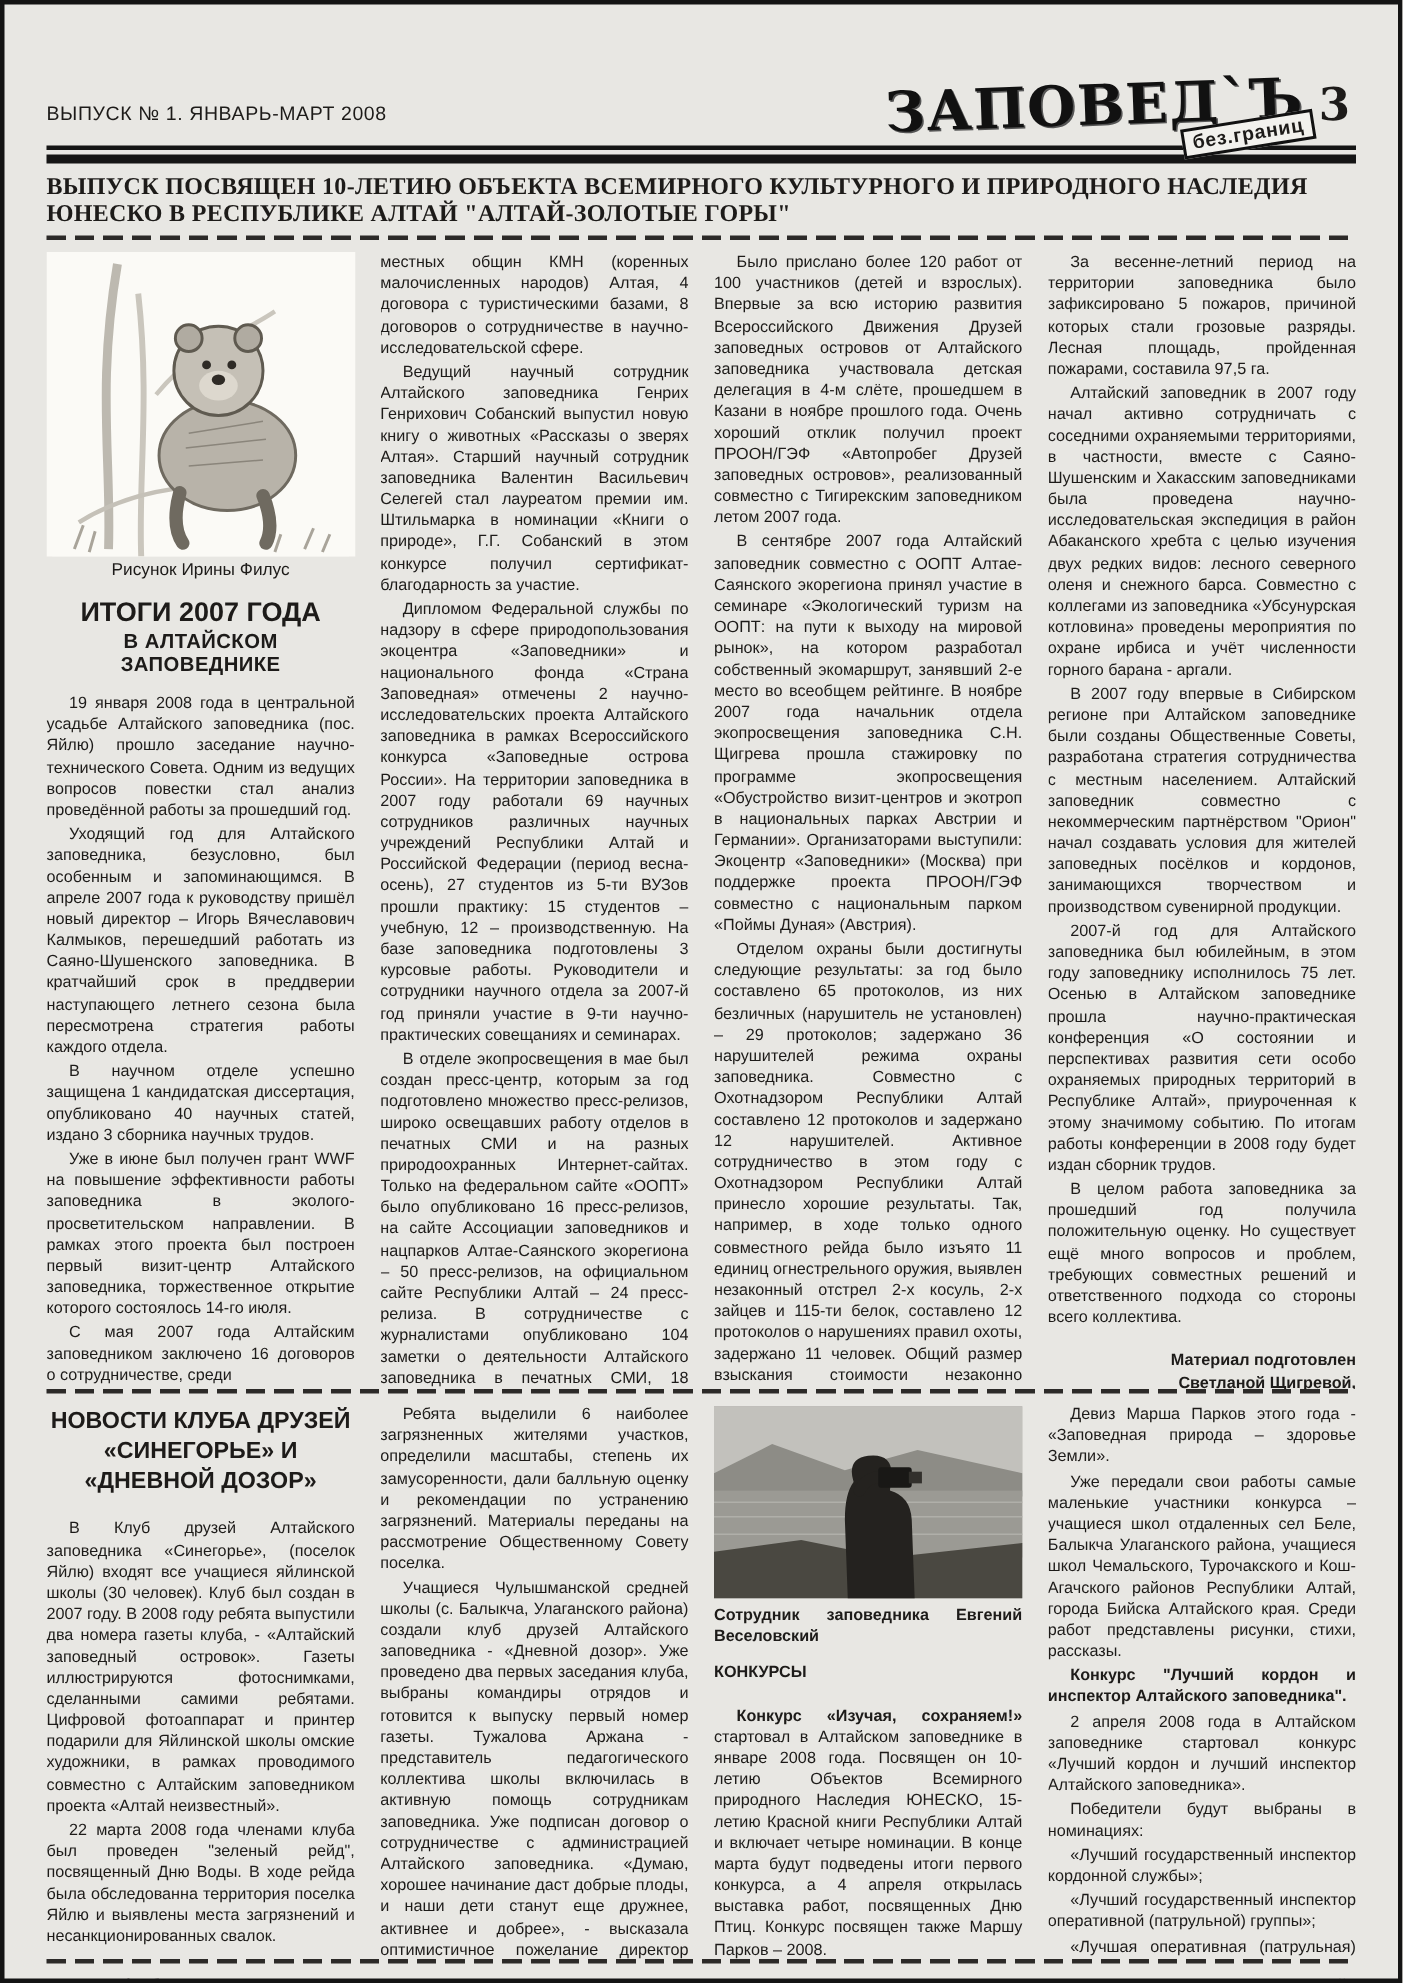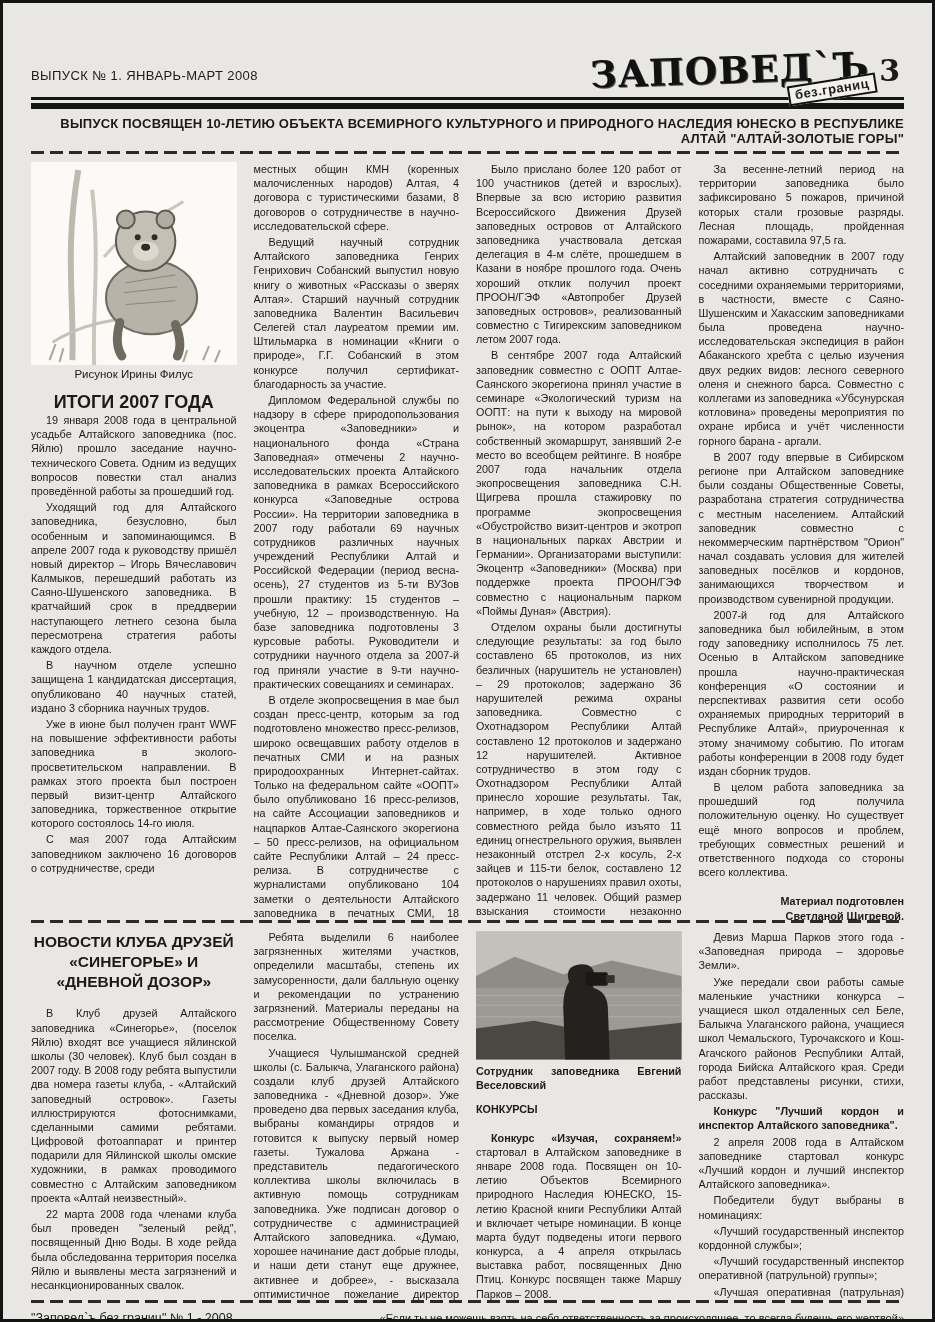--- a/index.html
+++ b/index.html
@@ -25,21 +25,21 @@
   }
   .masthead-sub {
     position:absolute; right:-6px; bottom:-16px;
     border:2px solid #111; background:#f2f1ed;
     font-weight:bold; font-size:13px; padding:0 5px 1px 5px;
     transform:rotate(-7deg); letter-spacing:.5px;
   }
   .page-number { font-family:"DejaVu Serif", serif; font-weight:bold; font-size:30px; line-height:1; padding-top:2px; }
   .rule-thin  { border-top:3px solid #151515; margin-top:10px; }
   .rule-thick { border-top:6px solid #151515; margin-top:3px; }
-  .banner { text-align:right; font-weight:bold; font-size:13px; letter-spacing:.2px; padding:7px 0 5px 0; }
+  .banner { text-align:left; font-weight:bold; font-size:16px; letter-spacing:.2px; padding:7px 0 5px 0;font-family:Liberation Serif, serif; }
   .dashes { height:3px; background:repeating-linear-gradient(90deg,#2c2a28 0 13px,transparent 13px 19px); }
   
   .cols { display:grid; grid-template-columns:repeat(4,1fr); column-gap:17px; }
   .top-section { height:758px; margin-top:8px; }
   .bottom-section { height:370px; margin-top:7px; }
   .col { overflow:hidden; }
   .col p { margin:0 0 2px 0; font-size:10.8px; line-height:1.315; text-align:justify; text-indent:15px; }
   .col p.noindent { text-indent:0; }
   .col p.bold { font-weight:bold; }
   
@@ -108,20 +108,21 @@
           <g stroke="#8a857b" stroke-width="1">
             <path d="M92 122 l50 -8 M90 132 l54 -6 M92 144 l50 -4"></path>
           </g>
           <g stroke="#a9a49a" stroke-width="2">
             <path d="M15 200 l6 -16 M25 202 l4 -14 M150 202 l4 -12 M170 200 l6 -14 M182 202 l5 -12"></path>
           </g>
         </svg>
       </div>
       <div class="img-caption">Рисунок Ирины Филус</div>
       <div class="a1-title1">ИТОГИ 2007 ГОДА</div>
+      <div class="a1-title2">В АЛТАЙСКОМ  ЗАПОВЕДНИКЕ</div>
       <div>
           <p>19 января 2008 года в центральной усадьбе Алтайского заповедника (пос. Яйлю) прошло заседание научно-технического Совета. Одним из ведущих вопросов повестки стал анализ проведённой работы за прошедший год.</p>
           <p>Уходящий год для Алтайского заповедника, безусловно, был особенным и запоминающимся. В апреле 2007 года к руководству пришёл новый директор – Игорь Вячеславович Калмыков, перешедший работать из Саяно-Шушенского заповедника. В кратчайший срок в преддверии наступающего летнего сезона была пересмотрена стратегия работы каждого отдела.</p>
           <p>В научном отделе успешно защищена 1 кандидатская диссертация, опубликовано 40 научных статей, издано 3 сборника научных трудов.</p>
           <p>Уже в июне был получен грант WWF на повышение эффективности работы заповедника в эколого-просветительском направлении. В рамках этого проекта был построен первый визит-центр Алтайского заповедника, торжественное открытие которого состоялось 14-го июля.</p>
           <p>С мая 2007 года Алтайским заповедником заключено 16 договоров о сотрудничестве, среди</p>
         </div>
     </div>
 
     <div class="col">

